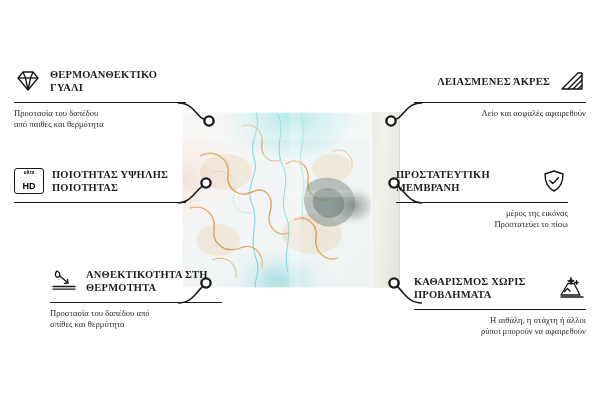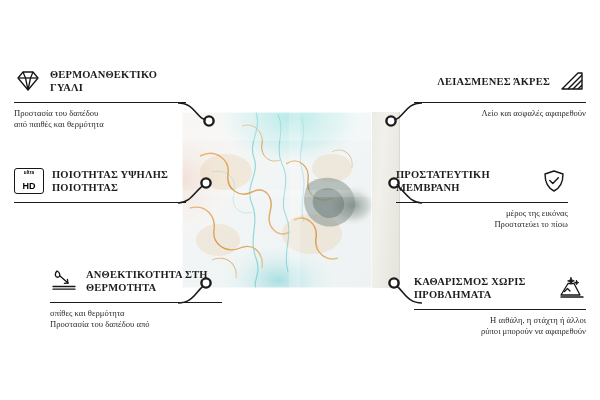--- a/index.html
+++ b/index.html
@@ -228,22 +228,22 @@
             <path d="M18,15 L14.4,15.4 M18,15 L17.4,11.4"></path>
             <path d="M3,18.5 L25,18.5"></path>
             <path d="M3,21.2 L25,21.2"></path>
           </g>
         </svg>
       </span>
       <span class="title">ΑΝΘΕΚΤΙΚΟΤΗΤΑ ΣΤΗ ΘΕΡΜΟΤΗΤΑ</span>
     </div>
     <div class="rule"></div>
     <div class="desc">
+      <div>Προστασία του δαπέδου από</div>
       <div>σπίθες και θερμότητα</div>
-      <div>Προστασία του δαπέδου από</div>
     </div>
   </div>
 
   <div class="feat right" style="left:414px;top:64px;">
     <div class="head">
       <span class="title">ΛΕΙΑΣΜΕΝΕΣ ΆΚΡΕΣ</span>
       <span class="icon">
         <svg viewBox="0 0 28 26">
           <g stroke="#161616" stroke-width="1.4" fill="none">
             <path d="M4,21 L20,5 L24,5 L24,21 Z" stroke-linejoin="round"></path>

